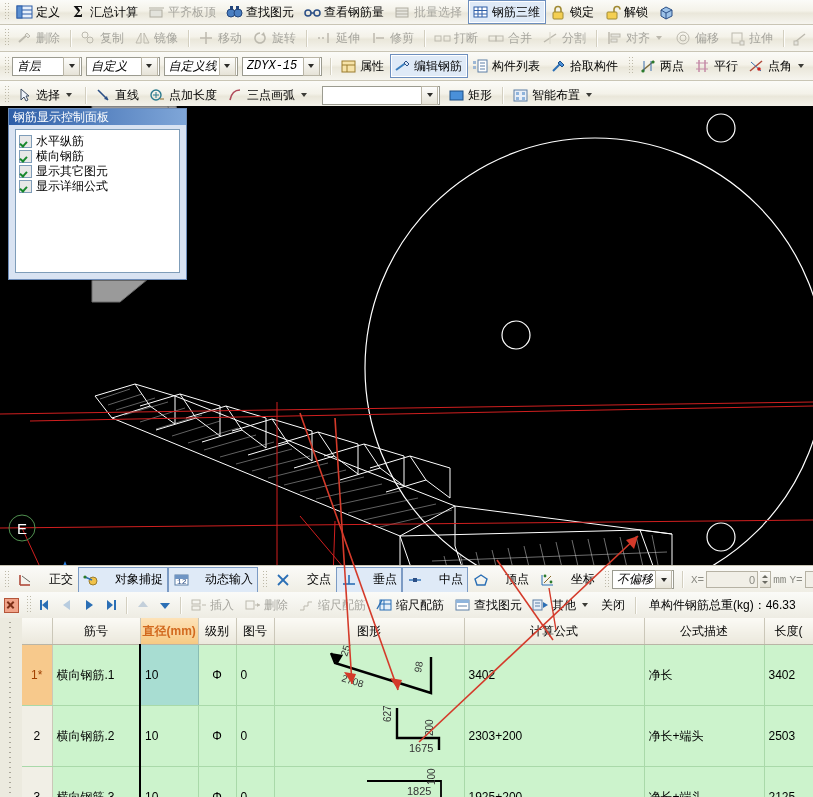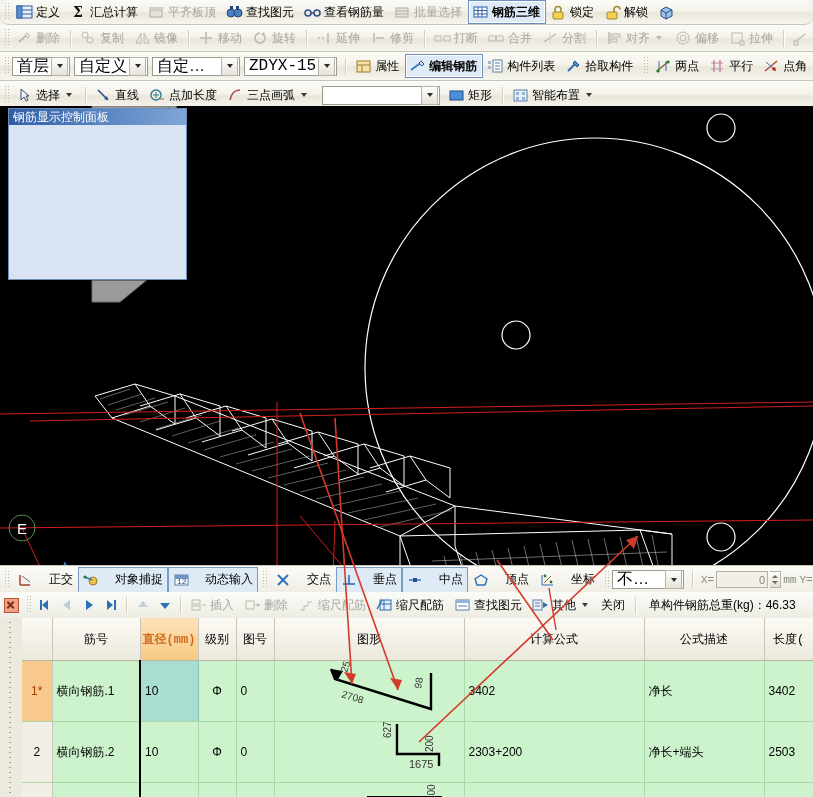--- a/index.html
+++ b/index.html
@@ -12,47 +12,47 @@
   .app{position:relative;width:813px;height:797px;}
 
   
   .tb{
     display:flex;align-items:center;
     background:linear-gradient(to bottom,#fbfbf8 0%,#f4f2e9 45%,#eae7da 55%,#f6f5ef 100%);
     border-bottom:1px solid #c9c5b5;
     white-space:nowrap;overflow:hidden;
   }
   .tb-item{display:flex;align-items:center;gap:3px;padding:1px 5px 1px 3px;height:20px;line-height:20px;border:1px solid transparent;cursor:default;}
-  .tb-item.pressed{background:#dfeaf7;border:1px solid #6d8fbe;box-shadow:inset 0 0 0 1px #fff;font-weight:bold;}
+  .tb-item.pressed{background:#dfeaf7;border:1px solid #6d8fbe;box-shadow:inset 0 0 0 1px #fff;}
   .tb-item.disabled{color:#a6a59e;}
   .tb-label{font-size:12px;letter-spacing:0;}
   .grip{width:7px;height:18px;margin:0 2px 0 3px;
         background-image:radial-gradient(circle,#bdb9a8 1px,transparent 1px);
         background-size:3px 3px;background-position:1px 2px;flex:none;}
   .sep{width:1px;height:17px;background:#d3cfc0;border-right:1px solid #fdfdfb;margin:0 4px;flex:none;}
   .caret{width:0;height:0;border-left:3px solid transparent;border-right:3px solid transparent;border-top:4px solid #3b3b36;margin:0 3px;}
 
   
   .ico{width:17px;height:16px;flex:none;display:inline-block;position:relative;}
   .ico svg{display:block;}
 
   
   .combo{
     height:19px;border:1px solid #9b9b90;background:#fff;
     display:flex;align-items:center;justify-content:space-between;
-    font-size:16px;padding:0 0 0 4px;margin-right:4px;box-sizing:border-box;
+    font-size:12px;padding:0 0 0 4px;margin-right:4px;box-sizing:border-box;font-style:italic;
   }
   .combo .cb-txt{overflow:hidden;text-overflow:ellipsis;white-space:nowrap;}
   .combo .cb-btn{width:15px;height:17px;margin:0 1px 0 2px;flex:none;
     background:linear-gradient(to bottom,#fdfdfc,#e6e3d7);
     border:1px solid #b9b5a6;display:flex;align-items:center;justify-content:center;}
   .combo .cb-btn i{width:0;height:0;border-left:3px solid transparent;border-right:3px solid transparent;border-top:4px solid #2b2b28;display:block;}
 
   
-  #row1{height:24px;border-radius:9px;}
+  #row1{height:24px;}
   #row2{height:26px;}
   #row3{height:28px;}
   #row4{height:28px;text-align:center;}
 
   
   .viewport{position:absolute;left:0;top:106px;width:813px;height:459px;background:#000;overflow:hidden;}
   .vp-svg{position:absolute;left:0;top:0;}
 
   
   .panel{
@@ -102,21 +102,21 @@
   
   .grid{position:absolute;left:0;top:618px;width:813px;height:179px;background:#fff;overflow:hidden;}
   .gutter{position:absolute;left:0;top:0;width:22px;height:179px;background:#eceadf;border-right:1px solid #cfcbbd;}
   .gutter-dots{position:absolute;left:8px;top:2px;width:5px;height:175px;
     background-image:radial-gradient(circle,#a9a599 1px,transparent 1px);background-size:4px 5px;}
   table.dg{position:absolute;left:22px;top:0;border-collapse:collapse;table-layout:fixed;width:791px;font-size:12px;}
   table.dg th{
     height:26px;font-weight:normal;text-align:center;
     background:linear-gradient(to bottom,#fbfaf5,#ebe8dc);
     border-right:1px solid #cbc7b8;border-bottom:1px solid #b9b5a6;
-    padding:8px 2px;white-space:nowrap;font-family:Liberation Mono, monospace;
+    padding:0 2px;white-space:nowrap;
   }
   table.dg th.hl{color:#d2691e;background:linear-gradient(to bottom,#fde2b8,#f6c983);font-weight:bold;}
   table.dg td{
     height:60px;background:#ccf3cc;border-right:1px solid #a9d9a9;border-bottom:1px solid #a9d9a9;
     padding:0 4px;vertical-align:middle;white-space:nowrap;overflow:hidden;
   }
   table.dg td.rowhdr{background:#f7c98c;text-align:center;color:#a04000;border-right:1px solid #cbc7b8;}
   table.dg td.rowhdr.plain{background:#f1efe6;color:#000;}
   table.dg td.sel{background:#a8ddd2;border-left:2px solid #000;border-right:1px solid #89bdb3;}
   table.dg td.ctr{text-align:center;}
@@ -708,20 +708,38 @@
         <text x="100" y="504" font-family="Liberation Sans, sans-serif" font-size="13" fill="#e01f1f">X</text>
         <line x1="65" y1="510" x2="57" y2="495" stroke="#1fbf3f" stroke-width="5"></line>
         <polygon points="54,488 52,500 62,497" fill="#1fbf3f"></polygon>
         <text x="68" y="500" font-family="Liberation Sans, sans-serif" font-size="13" fill="#2f9e2f">Y</text>
       </g>
     </svg>
   </div>
 
   <div class="panel">
     <div class="panel-title">钢筋显示控制面板</div>
+    <div class="panel-body">
+      <div class="chk-row">
+        <span class="chk"></span>
+        <span>水平纵筋</span>
+      </div>
+      <div class="chk-row">
+        <span class="chk"></span>
+        <span>横向钢筋</span>
+      </div>
+      <div class="chk-row">
+        <span class="chk"></span>
+        <span>显示其它图元</span>
+      </div>
+      <div class="chk-row">
+        <span class="chk"></span>
+        <span>显示详细公式</span>
+      </div>
+    </div>
   </div>
 
   <div class="snapbar">
     <div class="grip"></div>
 
     <div class="snap-item">
       <span class="ico">
           <svg width="17" height="16">
             <line x1="3" y1="3" x2="3" y2="13" stroke="#b04a3a" stroke-width="1.6"></line>
             <line x1="3" y1="13" x2="13" y2="13" stroke="#b04a3a" stroke-width="1.6"></line>

